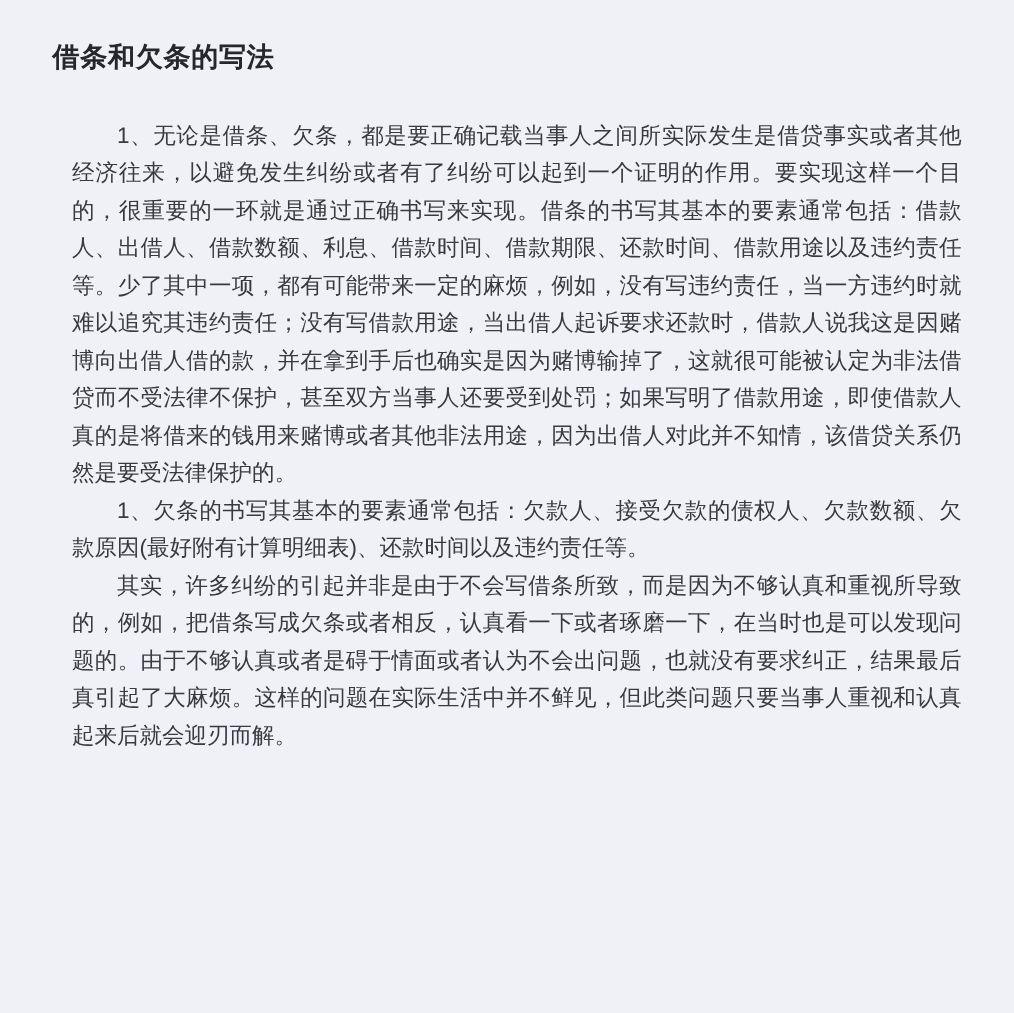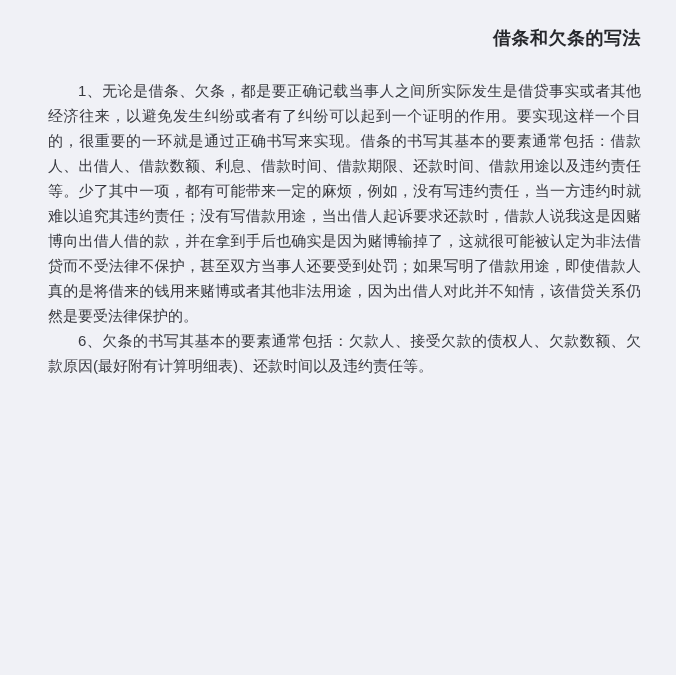--- a/index.html
+++ b/index.html
@@ -18,21 +18,21 @@
     width: 676px;
     height: 675px;
     padding: 26px 35px 0 35px;
     overflow: hidden;
   }
   .doc-title {
     margin: 0;
     font-size: 18px;
     line-height: 24px;
     font-weight: bold;
-    text-align: right;
+    text-align: left;
     color: #26272b;
     letter-spacing: 0.5px;
   }
   .doc-body {
     margin-top: 28px;
     margin-left: 13px;
   }
   .doc-body p {
     margin: 0;
     text-indent: 2em;
@@ -42,15 +42,16 @@
     color: #383a40;
   }
 </style>
 </head>
 <body>
 
 <div class="page">
   <h1 class="doc-title">借条和欠条的写法</h1>
   <div class="doc-body">
     <p>1、无论是借条、欠条，都是要正确记载当事人之间所实际发生是借贷事实或者其他经济往来，以避免发生纠纷或者有了纠纷可以起到一个证明的作用。要实现这样一个目的，很重要的一环就是通过正确书写来实现。借条的书写其基本的要素通常包括：借款人、出借人、借款数额、利息、借款时间、借款期限、还款时间、借款用途以及违约责任等。少了其中一项，都有可能带来一定的麻烦，例如，没有写违约责任，当一方违约时就难以追究其违约责任；没有写借款用途，当出借人起诉要求还款时，借款人说我这是因赌博向出借人借的款，并在拿到手后也确实是因为赌博输掉了，这就很可能被认定为非法借贷而不受法律不保护，甚至双方当事人还要受到处罚；如果写明了借款用途，即使借款人真的是将借来的钱用来赌博或者其他非法用途，因为出借人对此并不知情，该借贷关系仍然是要受法律保护的。</p>
-    <p>6、欠条的书写其基本的要素通常包括：欠款人、接受欠款的债权人、欠款数额、欠款原因(最好附有计算明细表)、还款时间以及违约责任等。</p>
+    <p>1、欠条的书写其基本的要素通常包括：欠款人、接受欠款的债权人、欠款数额、欠款原因(最好附有计算明细表)、还款时间以及违约责任等。</p>
+    <p>其实，许多纠纷的引起并非是由于不会写借条所致，而是因为不够认真和重视所导致的，例如，把借条写成欠条或者相反，认真看一下或者琢磨一下，在当时也是可以发现问题的。由于不够认真或者是碍于情面或者认为不会出问题，也就没有要求纠正，结果最后真引起了大麻烦。这样的问题在实际生活中并不鲜见，但此类问题只要当事人重视和认真起来后就会迎刃而解。</p>
   </div>
 </div>
 
 </body></html>

